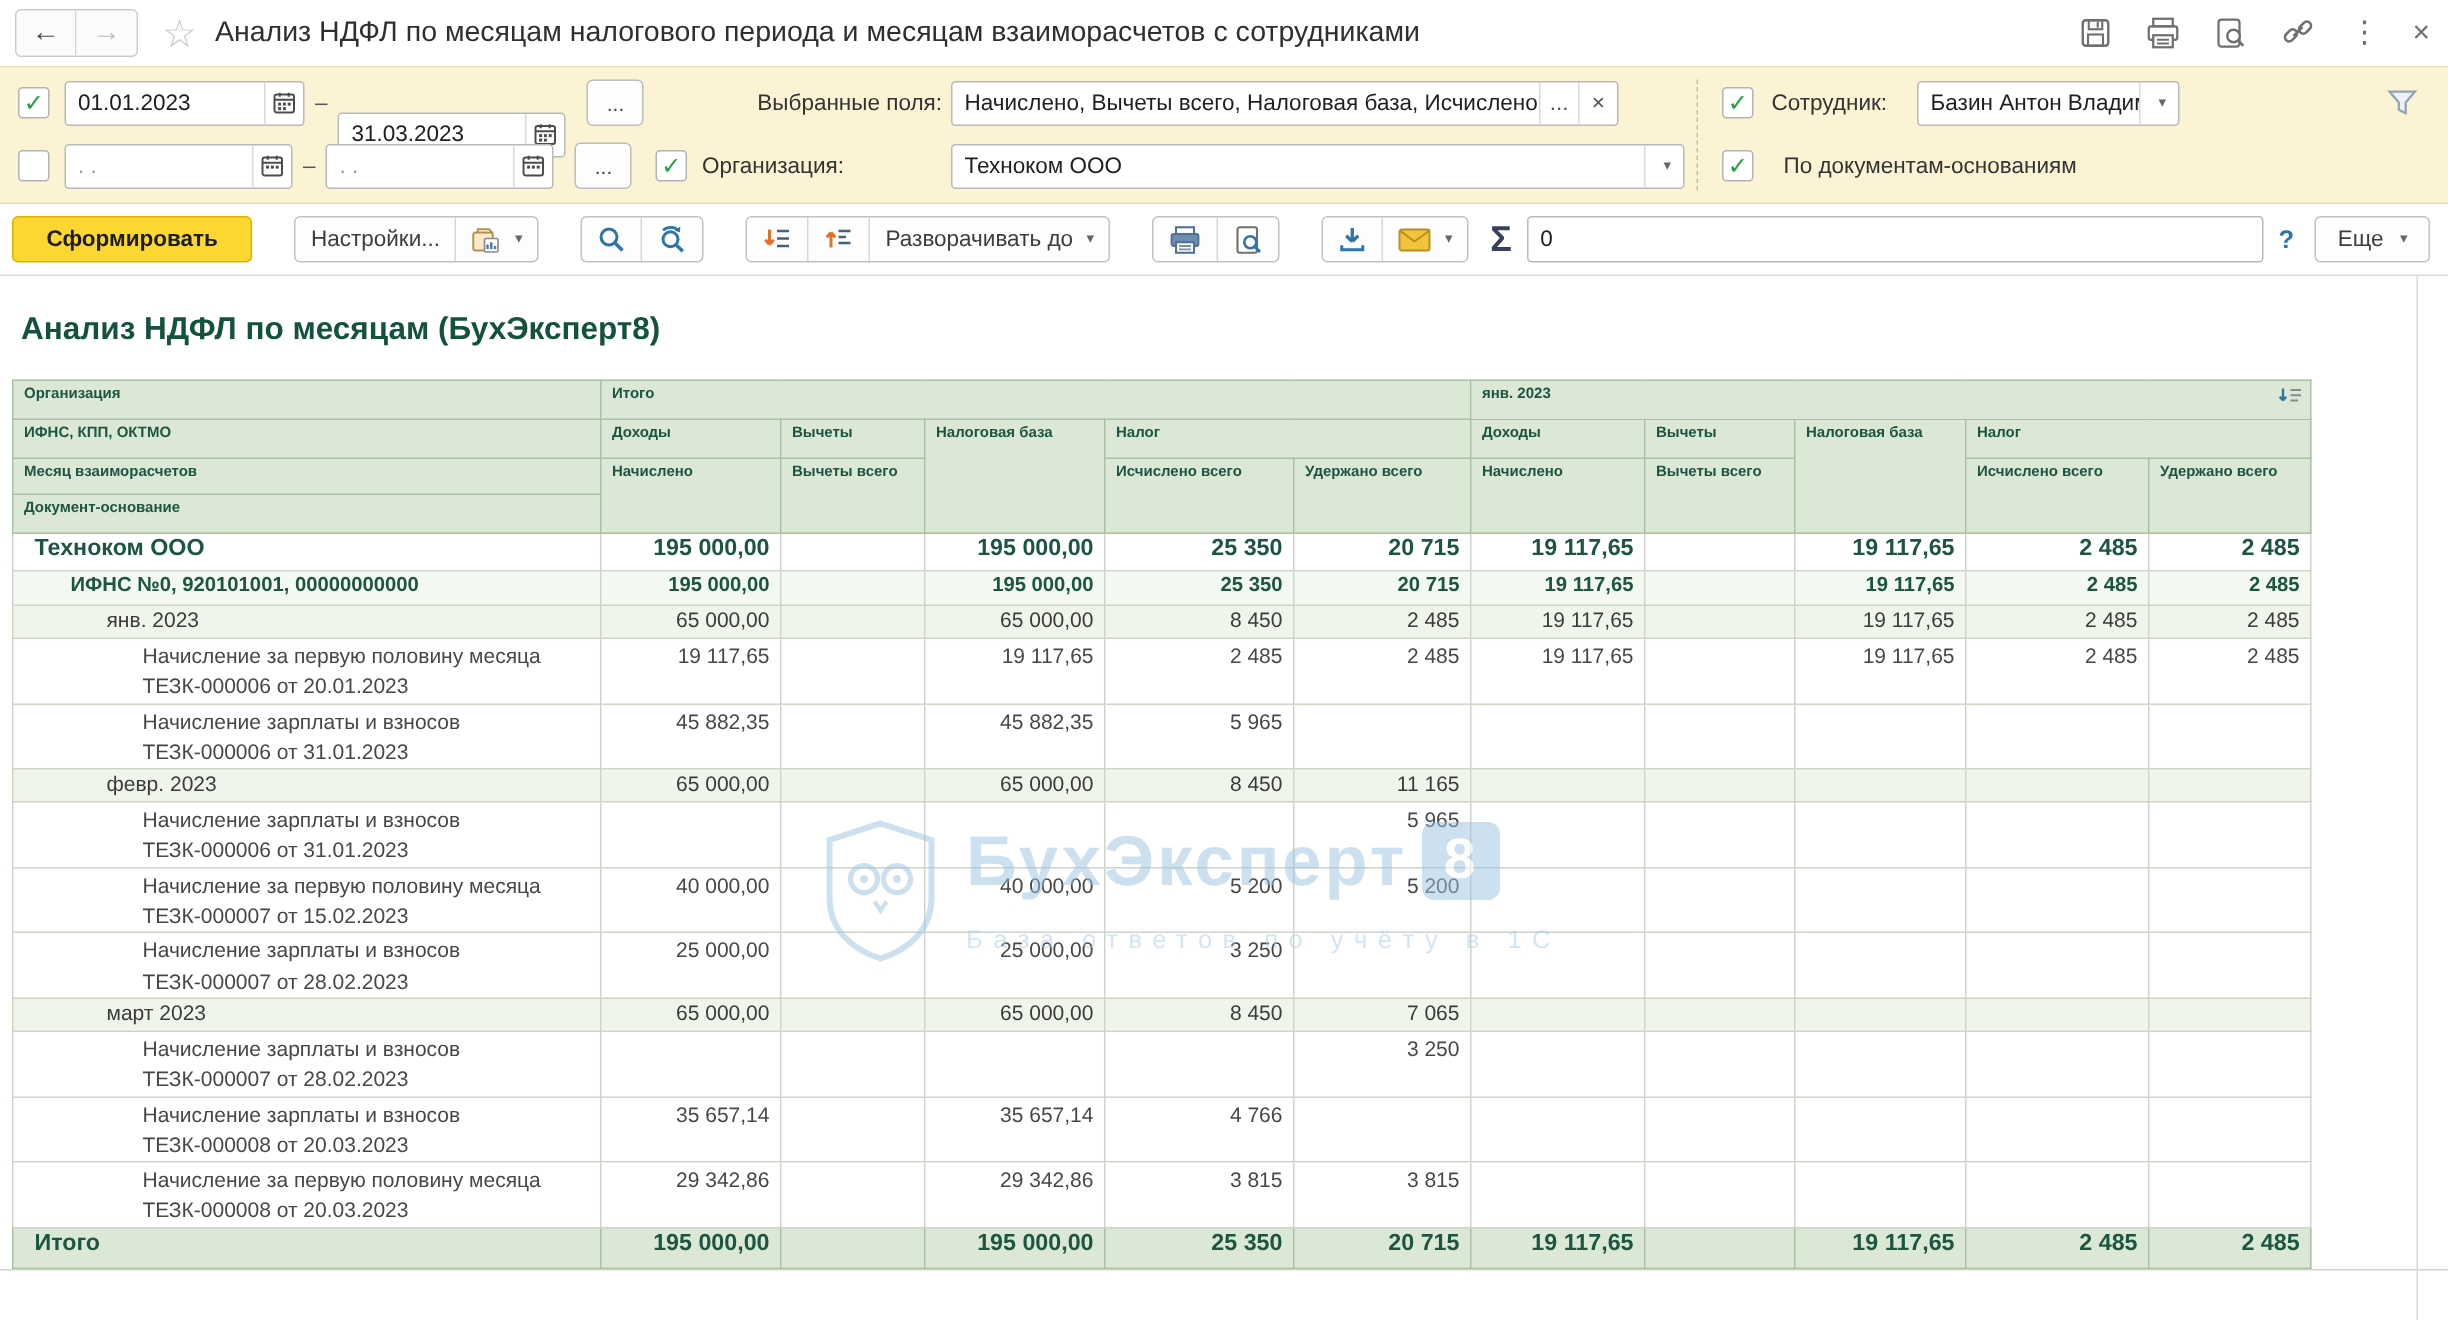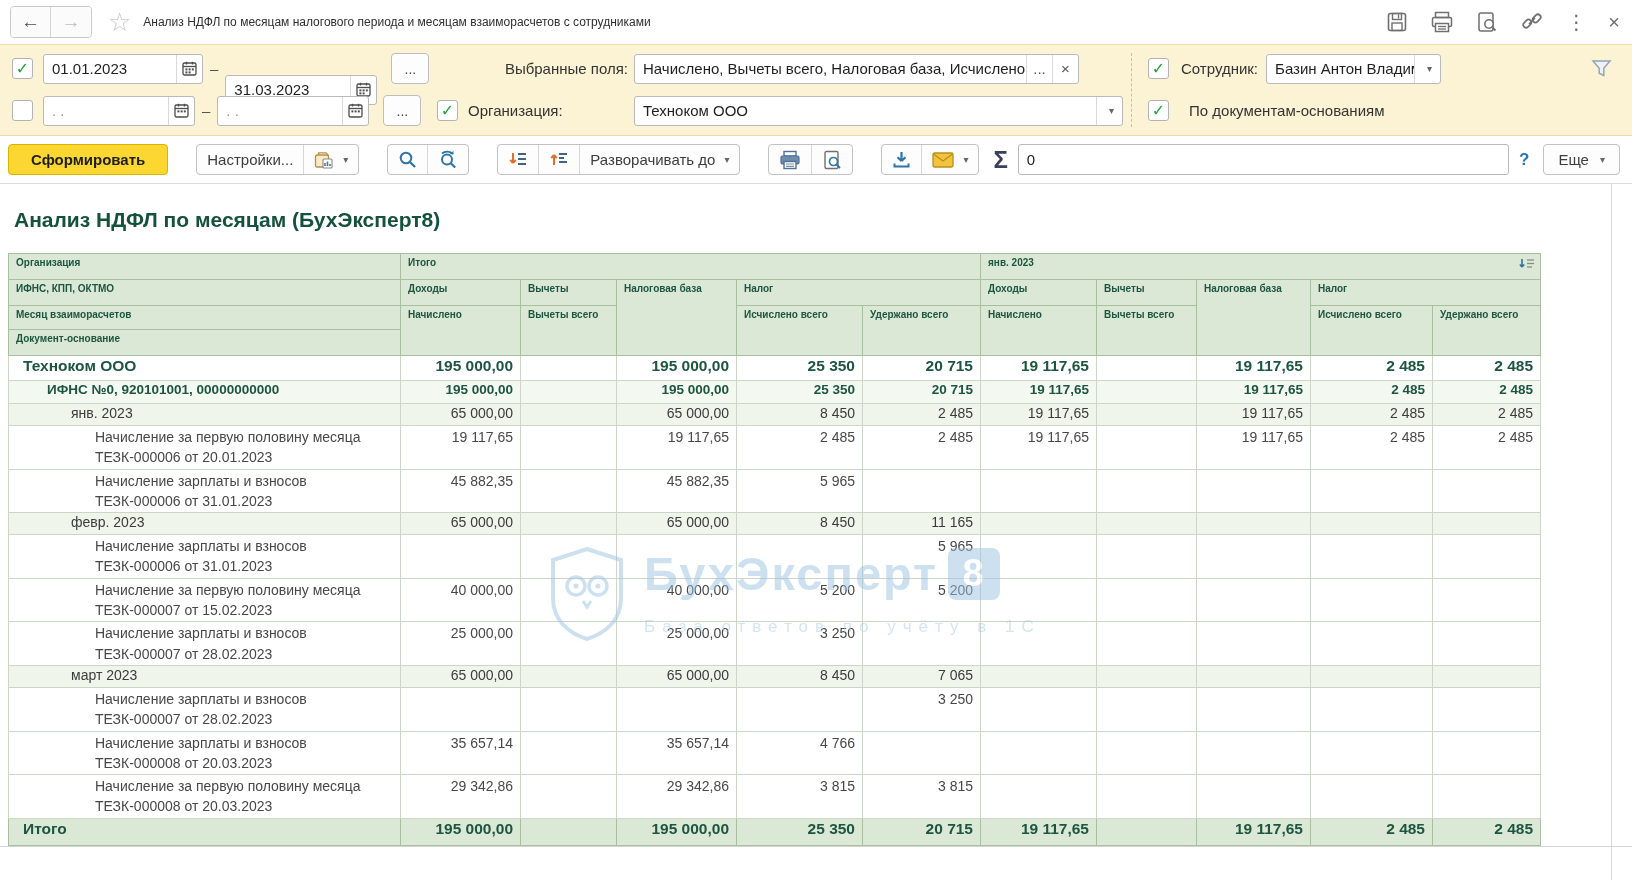--- a/index.html
+++ b/index.html
@@ -7,21 +7,21 @@
     font-family:"Liberation Sans","DejaVu Sans",sans-serif; }
 
   
   .titlebar { height:44px; display:flex; align-items:center; padding:0 12px 0 10px; background:#fff; }
   .navgroup { display:flex; border:1px solid #c9c9c9; border-radius:4px; overflow:hidden; background:#f6f6f6; }
   .navbtn { width:40px; height:30px; display:flex; align-items:center; justify-content:center;
     font-size:19px; color:#4a4a4a; border-right:1px solid #d4d4d4; cursor:pointer; background:#fbfbfb; }
   .navbtn:last-child { border-right:none; }
   .navbtn.disabled { color:#bcbcbc; }
   .star { font-size:26px; color:#c8c8c8; margin:0 12px 0 16px; }
-  .wintitle { font-size:12px; color:#2f2f2f; white-space:nowrap; overflow:hidden; flex:1; }
+  .wintitle { font-size:19px; color:#2f2f2f; white-space:nowrap; overflow:hidden; flex:1; }
   .tb-icons { display:flex; align-items:center; gap:22px; margin-left:12px; color:#6f6f6f; }
   .tb-icons .g { font-size:20px; color:#6f6f6f; line-height:1; }
   .tb-icons svg { display:block; }
 
   
   .filterbar { position:relative; height:92px; background:#fbf3d3; border-top:1px solid #ece2b8;
     border-bottom:1px solid #e7dcae; display:flex; padding:8px 10px 8px 12px; }
   .frow { display:flex; align-items:center; height:31px; }
   .frow + .frow { margin-top:11px; }
   .cb { width:21px; height:21px; background:#fff; border:1px solid #b3b3b3; border-radius:3px;
@@ -258,21 +258,21 @@
           </span>
       </div>
     </div>
   </div>
 
   <div class="fz-emp">
     <div class="frow">
       <span class="cb">
           <span>✓</span>
         </span>
-      <span class="flabel" style="margin-left:12px; margin-right:8px;">Сотрудник:</span>
+      <span class="flabel" style="margin-left:12px; margin-right:20px;">Сотрудник:</span>
       <div class="inp" style="width:175px;">
         <span class="val">Базин Антон Владими</span>
         <span class="btn-in">
             <span class="dd">▾</span>
           </span>
       </div>
     </div>
     <div class="frow">
       <span class="cb">
           <span>✓</span>

